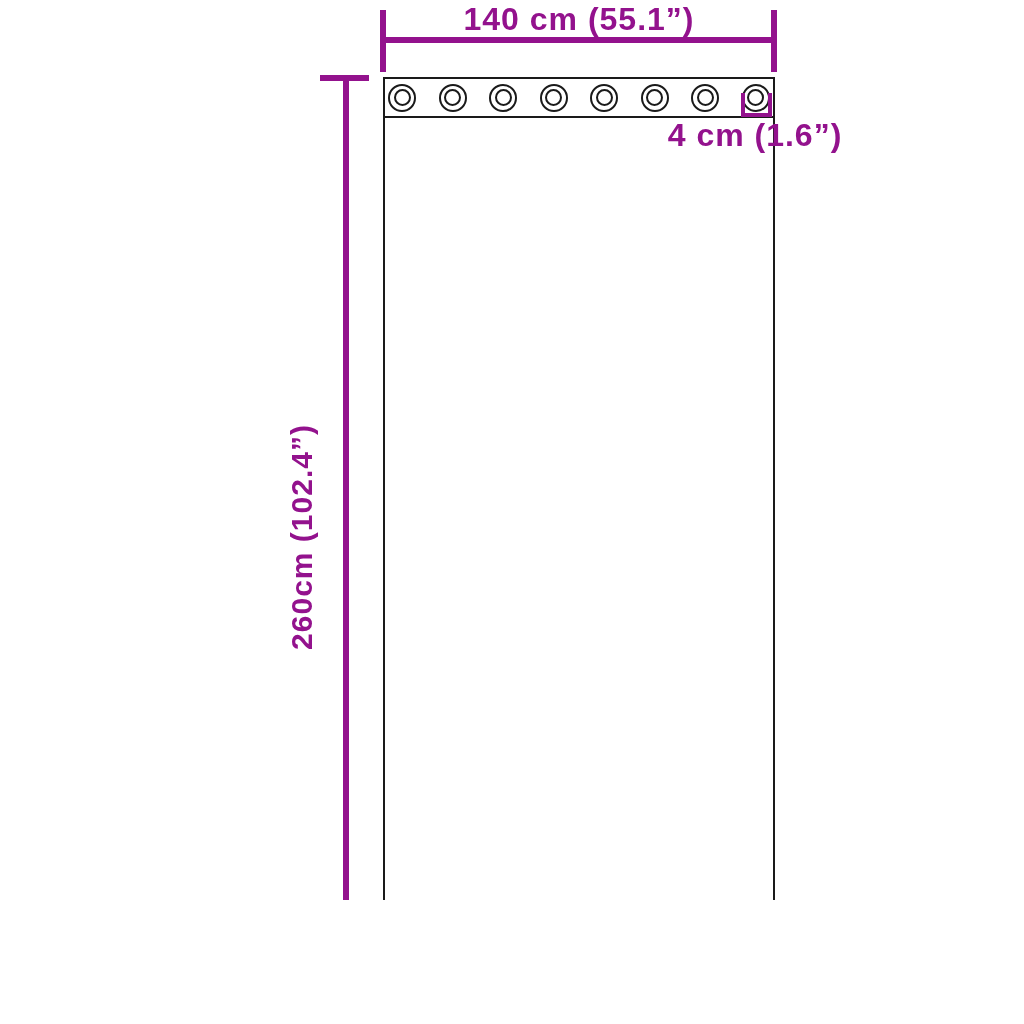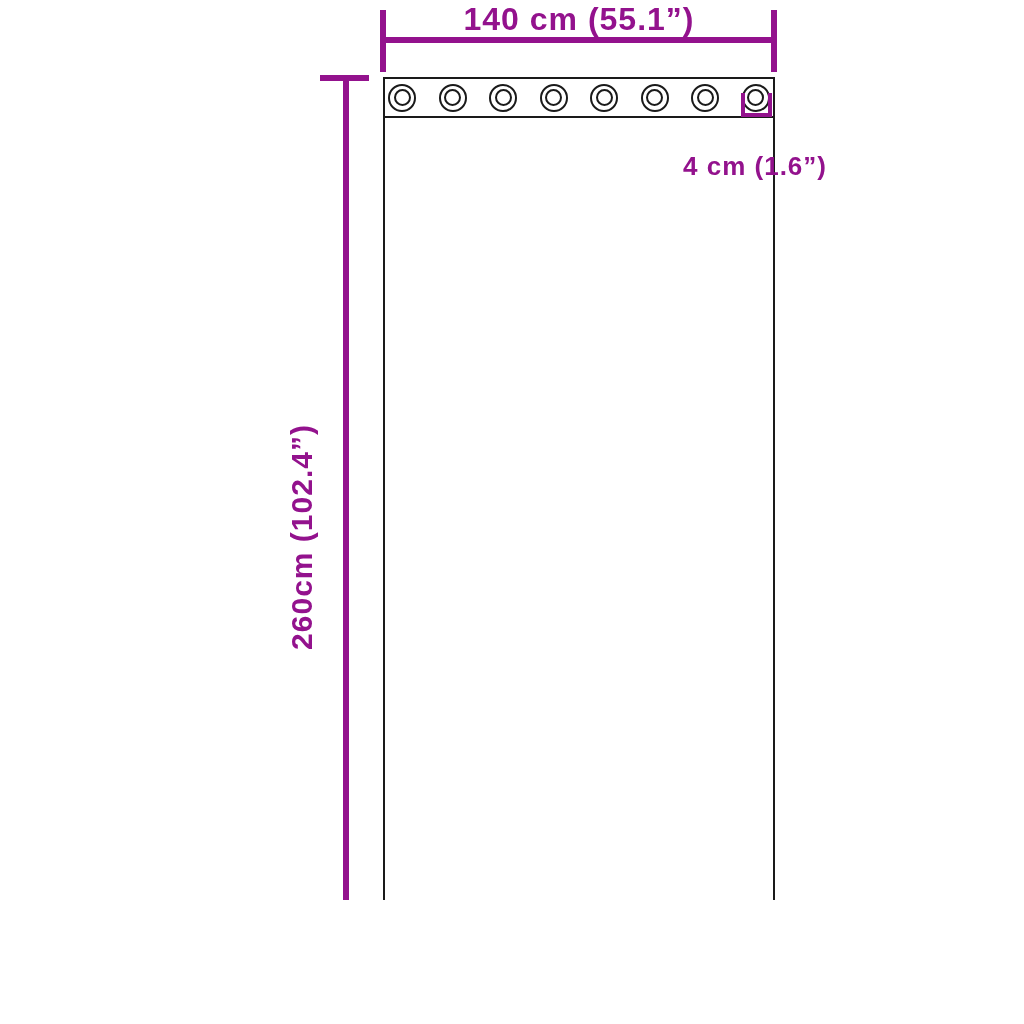--- a/index.html
+++ b/index.html
@@ -81,23 +81,22 @@
     left: 302px;
     top: 537px;
     transform: translate(-50%, -50%) rotate(-90deg);
     font-size: 30px;
     letter-spacing: 1px;
   }
   .grommet-size-label {
     left: 755px;
     top: 117px;
     transform: translateX(-50%);
-    font-size: 26px;
+    font-size: 32px;
     letter-spacing: 1px;
-    margin-top: 34px;
   }
 </style>
 </head>
 <body>
 
 <div class="stage">
 
   <div class="curtain">
     <div class="grommet-strip">
         <div class="grommet">

